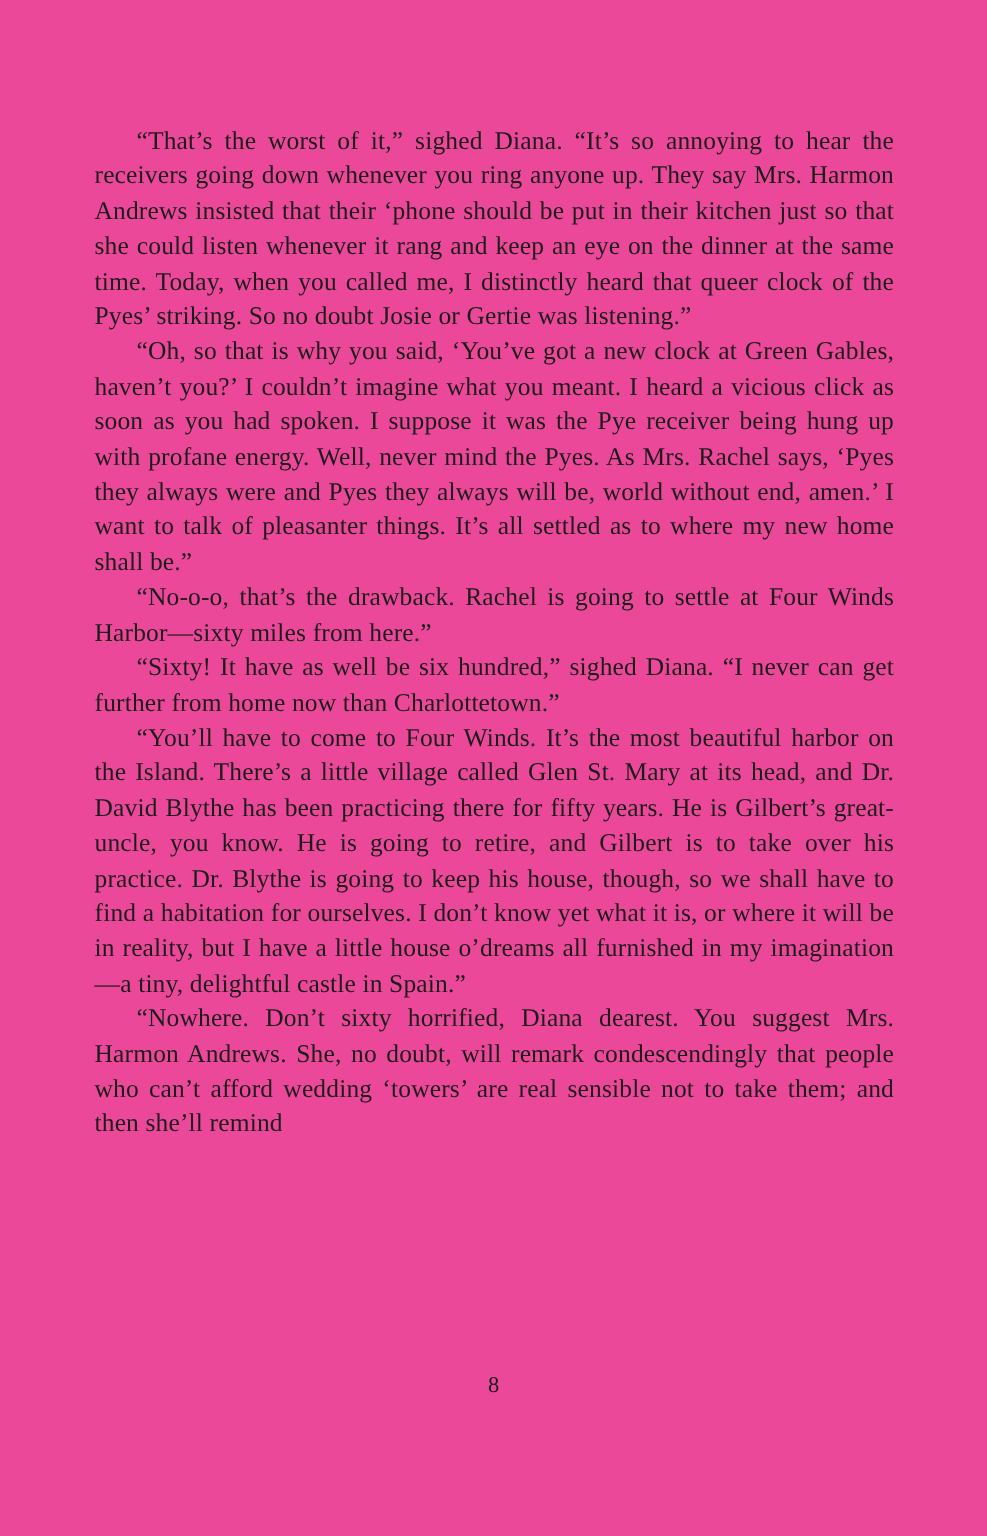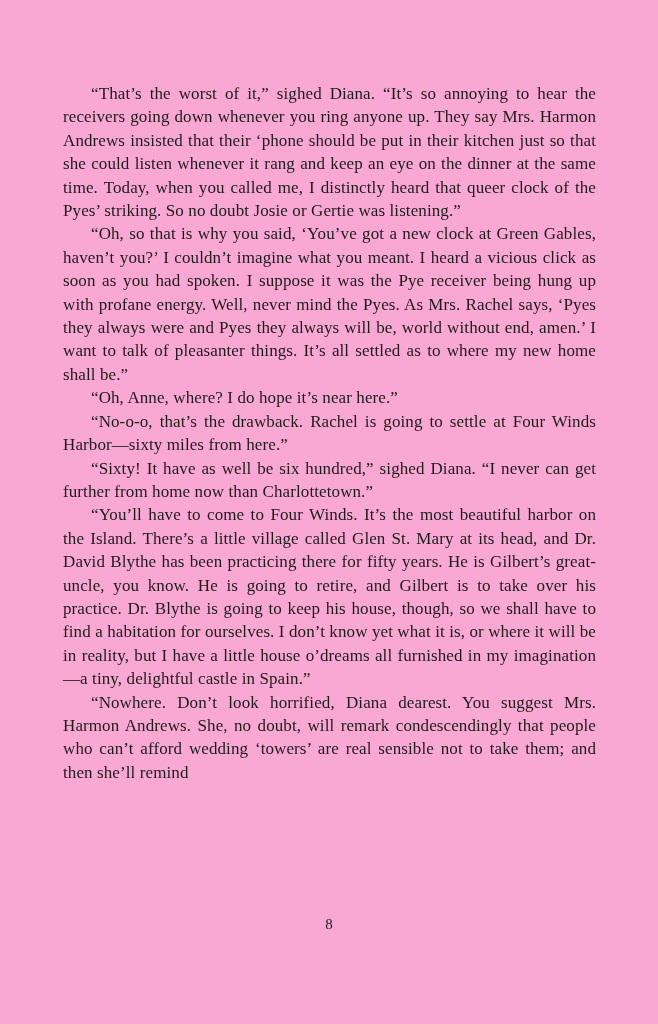--- a/index.html
+++ b/index.html
@@ -4,21 +4,21 @@
 <style>
   html, body {
     margin: 0;
     padding: 0;
     background: #ffffff;
   }
   .page {
     position: relative;
     width: 658px;
     height: 1024px;
-    background: #f9a8d4;
+    background: #ec4899;
     font-family: "Liberation Serif", "DejaVu Serif", serif;
     color: #1c1c1c;
     overflow: hidden;
   }
   .text-block {
     position: absolute;
     left: 63px;
     top: 82px;
     width: 533px;
   }
@@ -41,20 +41,19 @@
     color: #1c1c1c;
   }
 </style>
 </head>
 <body>
 
 <div class="page">
   <div class="text-block">
     <p>“That’s the worst of it,” sighed Diana. “It’s so annoying to hear the receivers going down whenever you ring anyone up. They say Mrs. Harmon Andrews insisted that their ‘phone should be put in their kitchen just so that she could listen whenever it rang and keep an eye on the dinner at the same time. Today, when you called me, I distinctly heard that queer clock of the Pyes’ striking. So no doubt Josie or Gertie was listening.”</p>
     <p>“Oh, so that is why you said, ‘You’ve got a new clock at Green Gables, haven’t you?’ I couldn’t imagine what you meant. I heard a vicious click as soon as you had spoken. I suppose it was the Pye receiver being hung up with profane energy. Well, never mind the Pyes. As Mrs. Rachel says, ‘Pyes they always were and Pyes they always will be, world without end, amen.’ I want to talk of pleasanter things. It’s all settled as to where my new home shall be.”</p>
-    <p>“Oh, Anne, where? I do hope it’s near here.”</p>
     <p>“No-o-o, that’s the drawback. Rachel is going to settle at Four Winds Harbor—sixty miles from here.”</p>
     <p>“Sixty! It have as well be six hundred,” sighed Diana. “I never can get further from home now than Charlottetown.”</p>
     <p>“You’ll have to come to Four Winds. It’s the most beautiful harbor on the Island. There’s a little village called Glen St. Mary at its head, and Dr. David Blythe has been practicing there for fifty years. He is Gilbert’s great-uncle, you know. He is going to retire, and Gilbert is to take over his practice. Dr. Blythe is going to keep his house, though, so we shall have to find a habitation for ourselves. I don’t know yet what it is, or where it will be in reality, but I have a little house o’dreams all furnished in my imagination—a tiny, delightful castle in Spain.”</p>
-    <p>“Nowhere. Don’t look horrified, Diana dearest. You suggest Mrs. Harmon Andrews. She, no doubt, will remark condescendingly that people who can’t afford wedding ‘towers’ are real sensible not to take them; and then she’ll remind</p>
+    <p>“Nowhere. Don’t sixty horrified, Diana dearest. You suggest Mrs. Harmon Andrews. She, no doubt, will remark condescendingly that people who can’t afford wedding ‘towers’ are real sensible not to take them; and then she’ll remind</p>
   </div>
   <div class="page-number">8</div>
 </div>
 
 </body></html>

